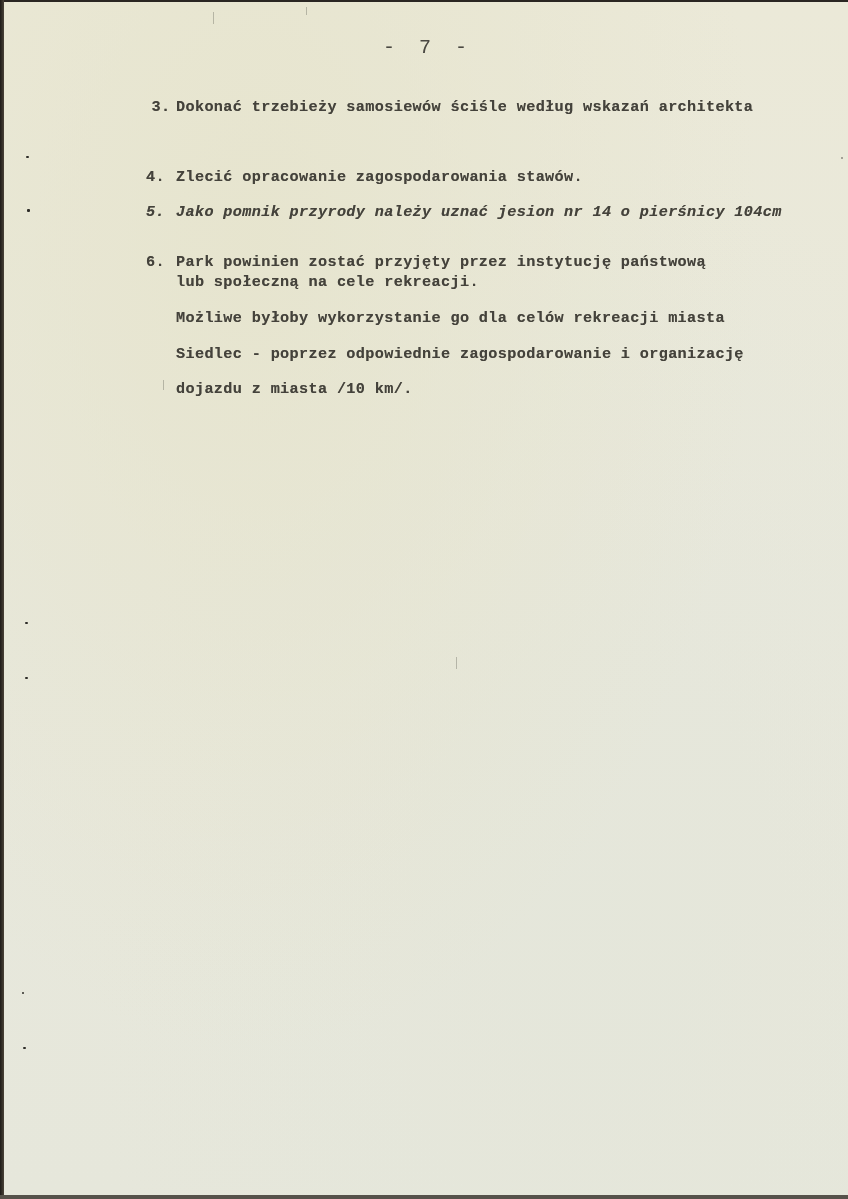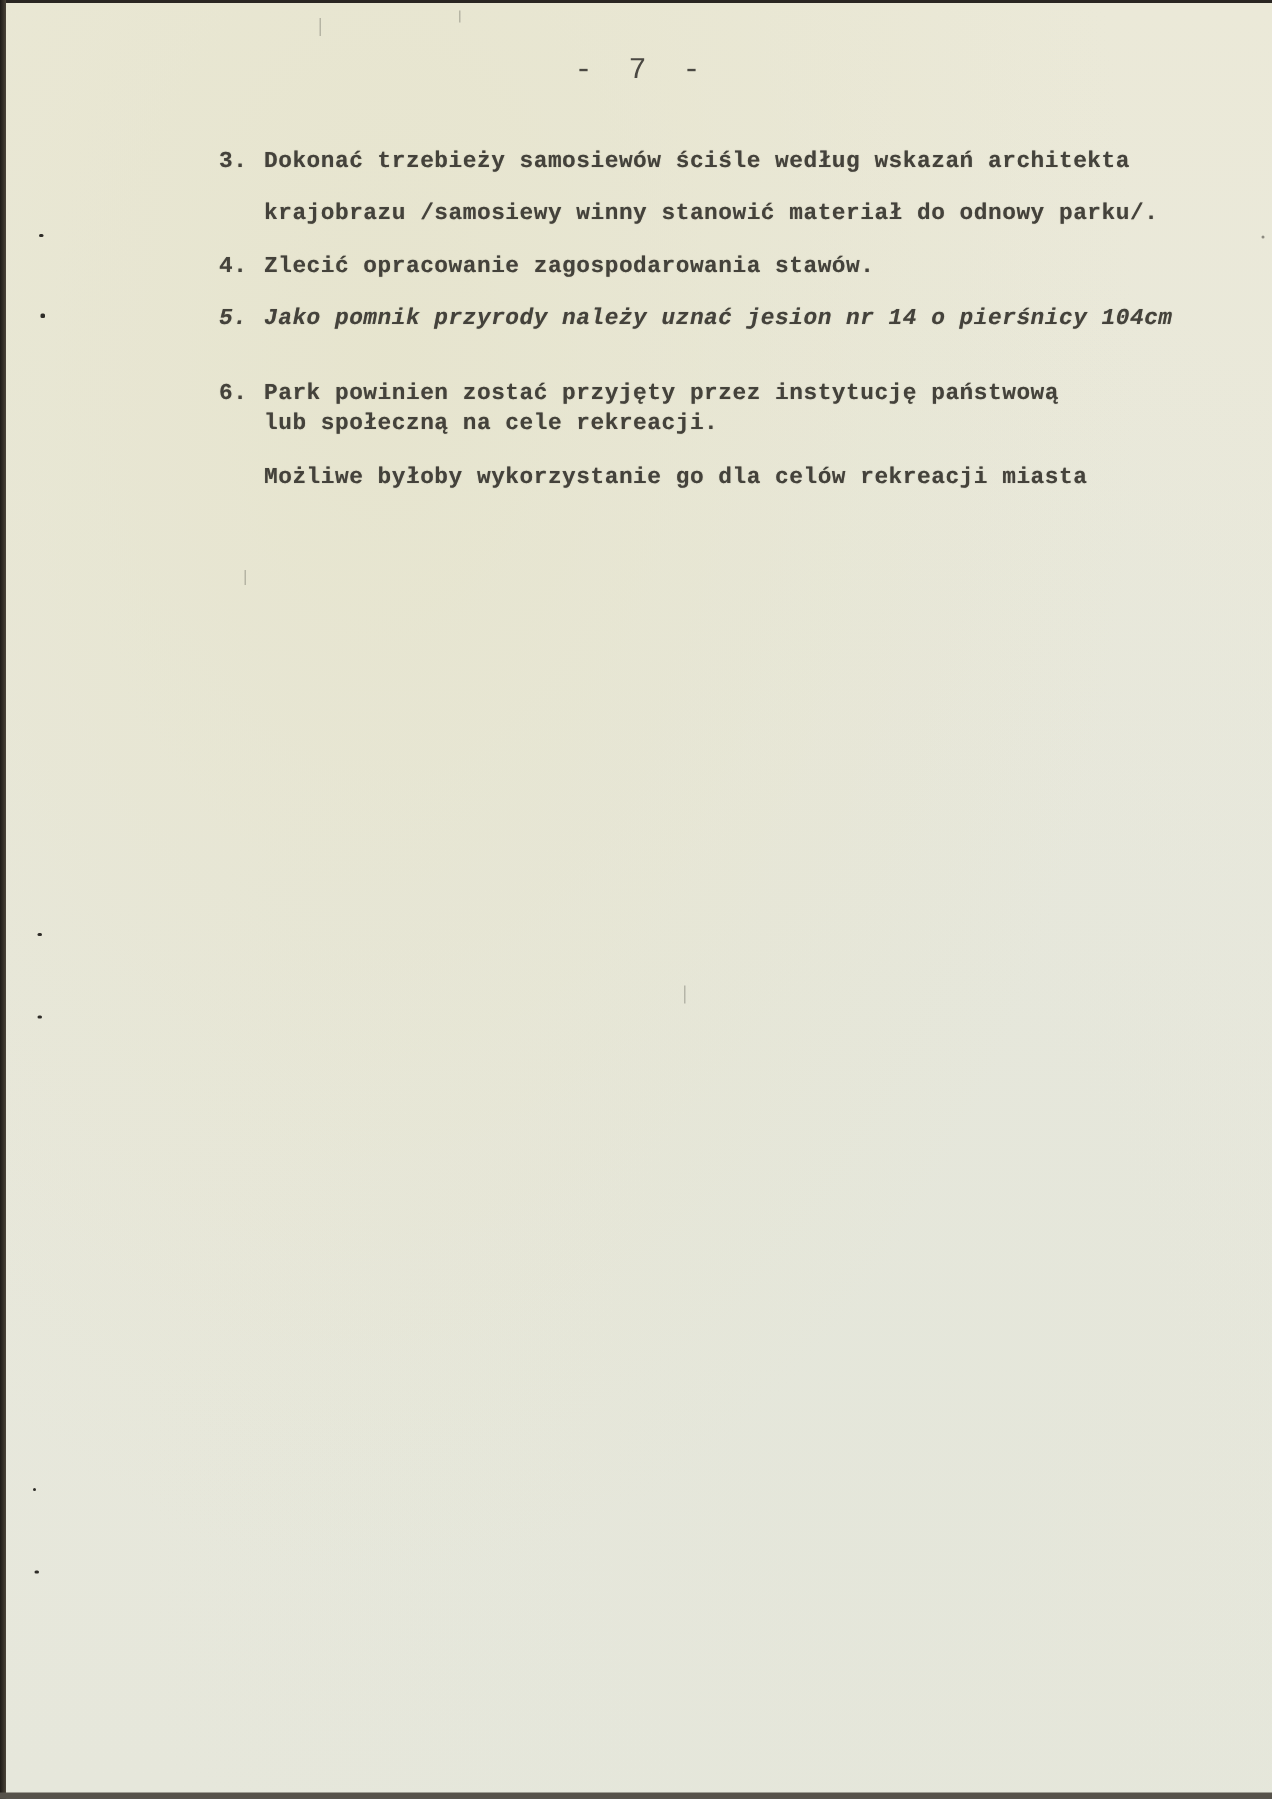--- a/index.html
+++ b/index.html
@@ -78,30 +78,31 @@
       background: rgba(90,88,80,0.35);
     }
   </style>
 </head>
 <body>
 
 <div class="page">
 
   <div class="page-number">- 7 -</div>
 
-  <div class="line" style="left:143px; top:96px;"><span class="num">3.</span><span>Dokonać trzebieży samosiewów ściśle według wskazań architekta</span></div>
-  <div class="line" style="left:173px; top:131px;">krajobrazu /samosiewy winny stanowić materiał do odnowy parku/.</div>
+  <div class="line" style="left:143px; top:96px;text-align:center;"><span class="num">3.</span><span>Dokonać trzebieży samosiewów ściśle według wskazań architekta</span></div>
 
   <div class="line" style="left:143px; top:166px;"><span class="num">4.</span><span>Zlecić opracowanie zagospodarowania stawów.</span></div>
 
   <div class="line" style="left:143px; top:201px;font-style:italic;"><span class="num">5.</span><span>Jako pomnik przyrody należy uznać jesion nr 14 o pierśnicy 104cm</span></div>
 
   <div class="line" style="left:143px; top:236px;margin-top:15px;"><span class="num">6.</span><span>Park powinien zostać przyjęty przez instytucję państwową</span></div>
   <div class="line" style="left:173px; top:307px;">Możliwe byłoby wykorzystanie go dla celów rekreacji miasta</div>
   <div class="line" style="left:173px; top:271px;">lub społeczną na cele rekreacji.</div>
+  <div class="line" style="left:173px; top:343px;">Siedlec - poprzez odpowiednie zagospodarowanie i organizację</div>
+  <div class="line" style="left:173px; top:378px;">dojazdu z miasta /10 km/.</div>
 
   <div class="speck" style="left:23px; top:154px;"></div>
   <div class="speck" style="left:24px; top:207px; height:3px;"></div>
   <div class="speck" style="left:22px; top:620px;"></div>
   <div class="speck" style="left:22px; top:675px;"></div>
   <div class="speck" style="left:19px; top:990px; width:2px;"></div>
   <div class="speck" style="left:20px; top:1045px;"></div>
   <div class="speck" style="left:838px; top:155px; width:2px; height:2px; opacity:0.5;"></div>
 
   <div class="faint-mark" style="left:210px; top:10px; height:12px;"></div>

